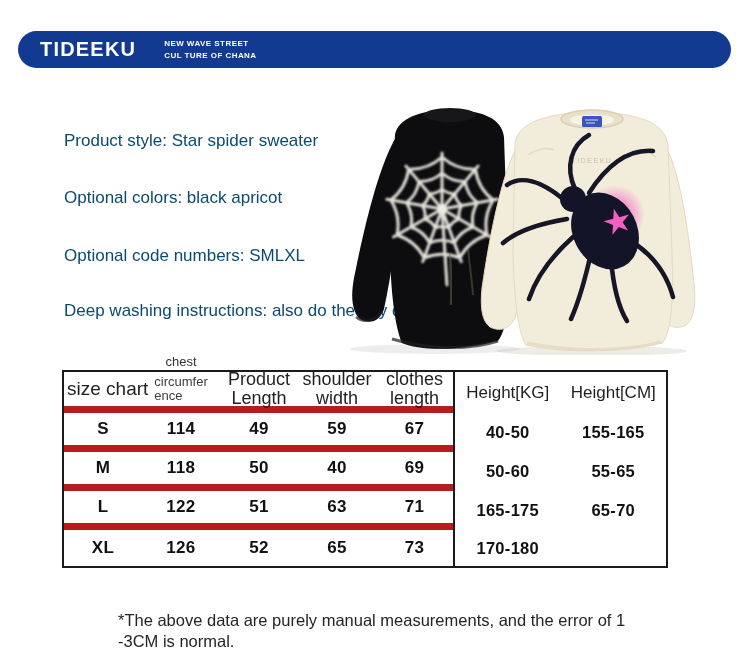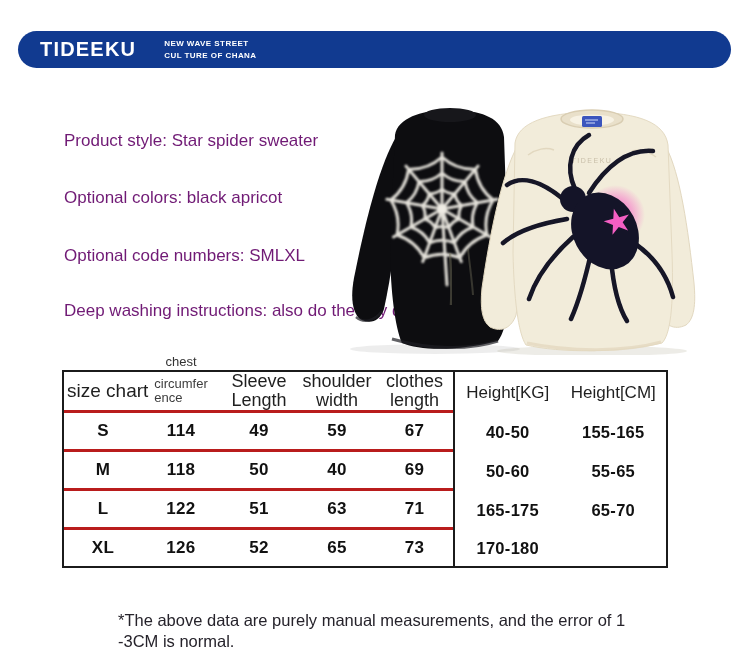--- a/index.html
+++ b/index.html
@@ -6,40 +6,40 @@
   .page{position:relative;width:750px;height:662px;background:#ffffff;overflow:hidden;
         font-family:"Liberation Sans",sans-serif;color:#222;}
 
   
   .banner{position:absolute;left:18px;top:31px;width:713px;height:37px;background:#113a90;
           border-radius:19px;display:flex;align-items:center;color:#fff;}
   .logo{margin-left:22px;font-size:20px;font-weight:800;letter-spacing:1.2px;}
   .tagline{margin-left:28px;font-size:8px;font-weight:700;letter-spacing:.45px;line-height:1.4;}
 
   
-  .info-line{position:absolute;left:64px;font-size:17px;color:#701a75;white-space:nowrap;}
+  .info-line{position:absolute;left:64px;font-size:17px;color:#0c4a6e;white-space:nowrap;}
   .il-1{top:131px;}
   .il-2{top:188px;}
   .il-3{top:246px;}
   .il-4{top:301px;}
 
   
   .sweaters{position:absolute;left:330px;top:103px;width:388px;height:252px;}
 
   
   .size-table{position:absolute;left:62px;top:370px;width:606px;height:198px;
               border:2px solid #1b1b1b;box-sizing:border-box;display:flex;color:#161616;}
   .tbl-left{width:389px;display:grid;
             grid-template-columns:78px 78px 78px 78px 1fr;
             grid-template-rows:41px 39px 39px 39px 1fr;}
   .tbl-right{flex:1;border-left:2px solid #1b1b1b;display:grid;
              grid-template-columns:1fr 1fr;
              grid-template-rows:41px 39px 39px 39px 1fr;}
   .cell{display:flex;align-items:center;justify-content:center;}
-  .tbl-left .cell{border-bottom:3px solid #b91c1c;}
+  .tbl-left .cell{border-bottom:7px solid #b91c1c;}
   .tbl-left .cell.nb{border-bottom:none;}
   .th{font-size:18px;line-height:1.05;text-align:center;color:#1f1f1f;font-weight:400;}
   .td{font-weight:bold;font-size:17px;letter-spacing:.3px;color:#111;}
   .size-chart-cell{justify-content:flex-start;padding-left:3px;font-size:19px;white-space:nowrap;overflow:visible;}
   .chest-cell{position:relative;font-size:13px;color:#3c3c3c;line-height:1.1;}
   .chest-cell .two-line{text-align:left;}
   .chest-top{position:absolute;top:-17px;left:50%;transform:translateX(-50%);
              font-size:13px;color:#333;white-space:nowrap;}
   .tbl-right .th{font-size:17px;}
   .tbl-right .td{font-size:16.5px;}
@@ -134,21 +134,21 @@
 
   <div class="size-table">
     <div class="tbl-left">
 
       <div class="cell th size-chart-cell">size chart</div>
       <div class="cell th chest-cell">
         <span class="chest-top">chest</span>
         <span class="two-line"><span>circumfer</span><br><span>ence</span></span>
       </div>
       <div class="cell th">
-        <span><span>Sleeve</span><br><span>Length</span></span>
+        <span><span>Product</span><br><span>Length</span></span>
       </div>
       <div class="cell th">
         <span><span>shoulder</span><br><span>width</span></span>
       </div>
       <div class="cell th">
         <span><span>clothes</span><br><span>length</span></span>
       </div>
 
       <div class="cell td">S</div>
       <div class="cell td">114</div>

